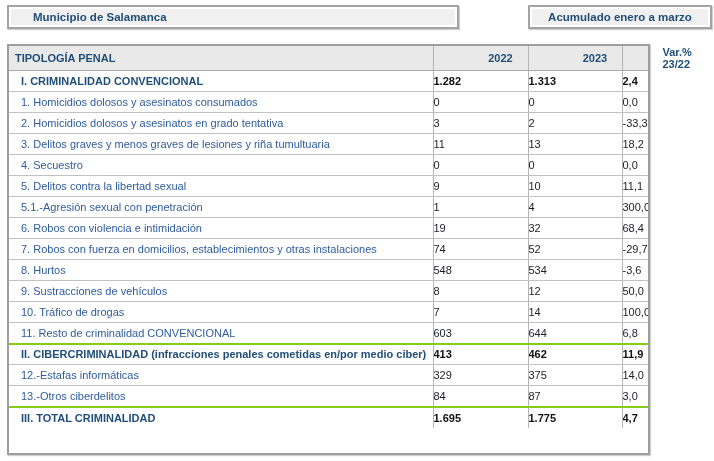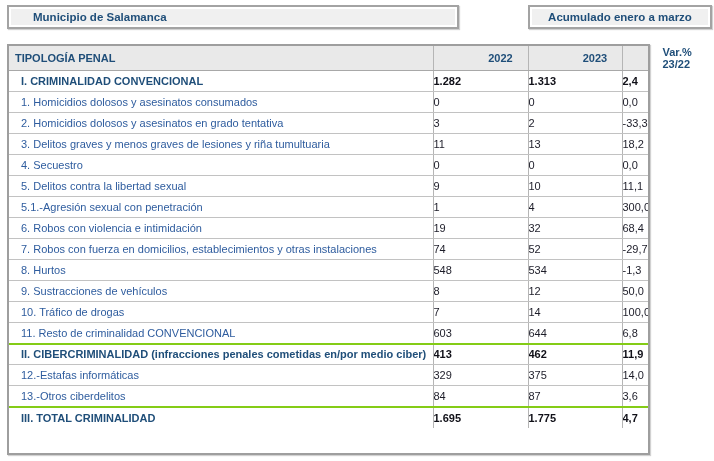--- a/index.html
+++ b/index.html
@@ -152,21 +152,21 @@
         <tr>
           <td class="label">7. Robos con fuerza en domicilios, establecimientos y otras instalaciones</td>
           <td class="num">74</td>
           <td class="num">52</td>
           <td class="num var">-29,7</td>
         </tr>
         <tr>
           <td class="label">8. Hurtos</td>
           <td class="num">548</td>
           <td class="num">534</td>
-          <td class="num var">-1,3</td>
+          <td class="num var">-3,6</td>
         </tr>
         <tr>
           <td class="label">9. Sustracciones de vehículos</td>
           <td class="num">8</td>
           <td class="num">12</td>
           <td class="num var">50,0</td>
         </tr>
         <tr>
           <td class="label">10. Tráfico de drogas</td>
           <td class="num">7</td>
@@ -188,21 +188,21 @@
         <tr>
           <td class="label">12.-Estafas informáticas</td>
           <td class="num">329</td>
           <td class="num">375</td>
           <td class="num var">14,0</td>
         </tr>
         <tr>
           <td class="label">13.-Otros ciberdelitos</td>
           <td class="num">84</td>
           <td class="num">87</td>
-          <td class="num var">3,6</td>
+          <td class="num var">3,0</td>
         </tr>
         <tr class="section topline">
           <td class="label">III. TOTAL CRIMINALIDAD</td>
           <td class="num">1.695</td>
           <td class="num">1.775</td>
           <td class="num var">4,7</td>
         </tr>
       </tbody>
   </table>
 </div>

